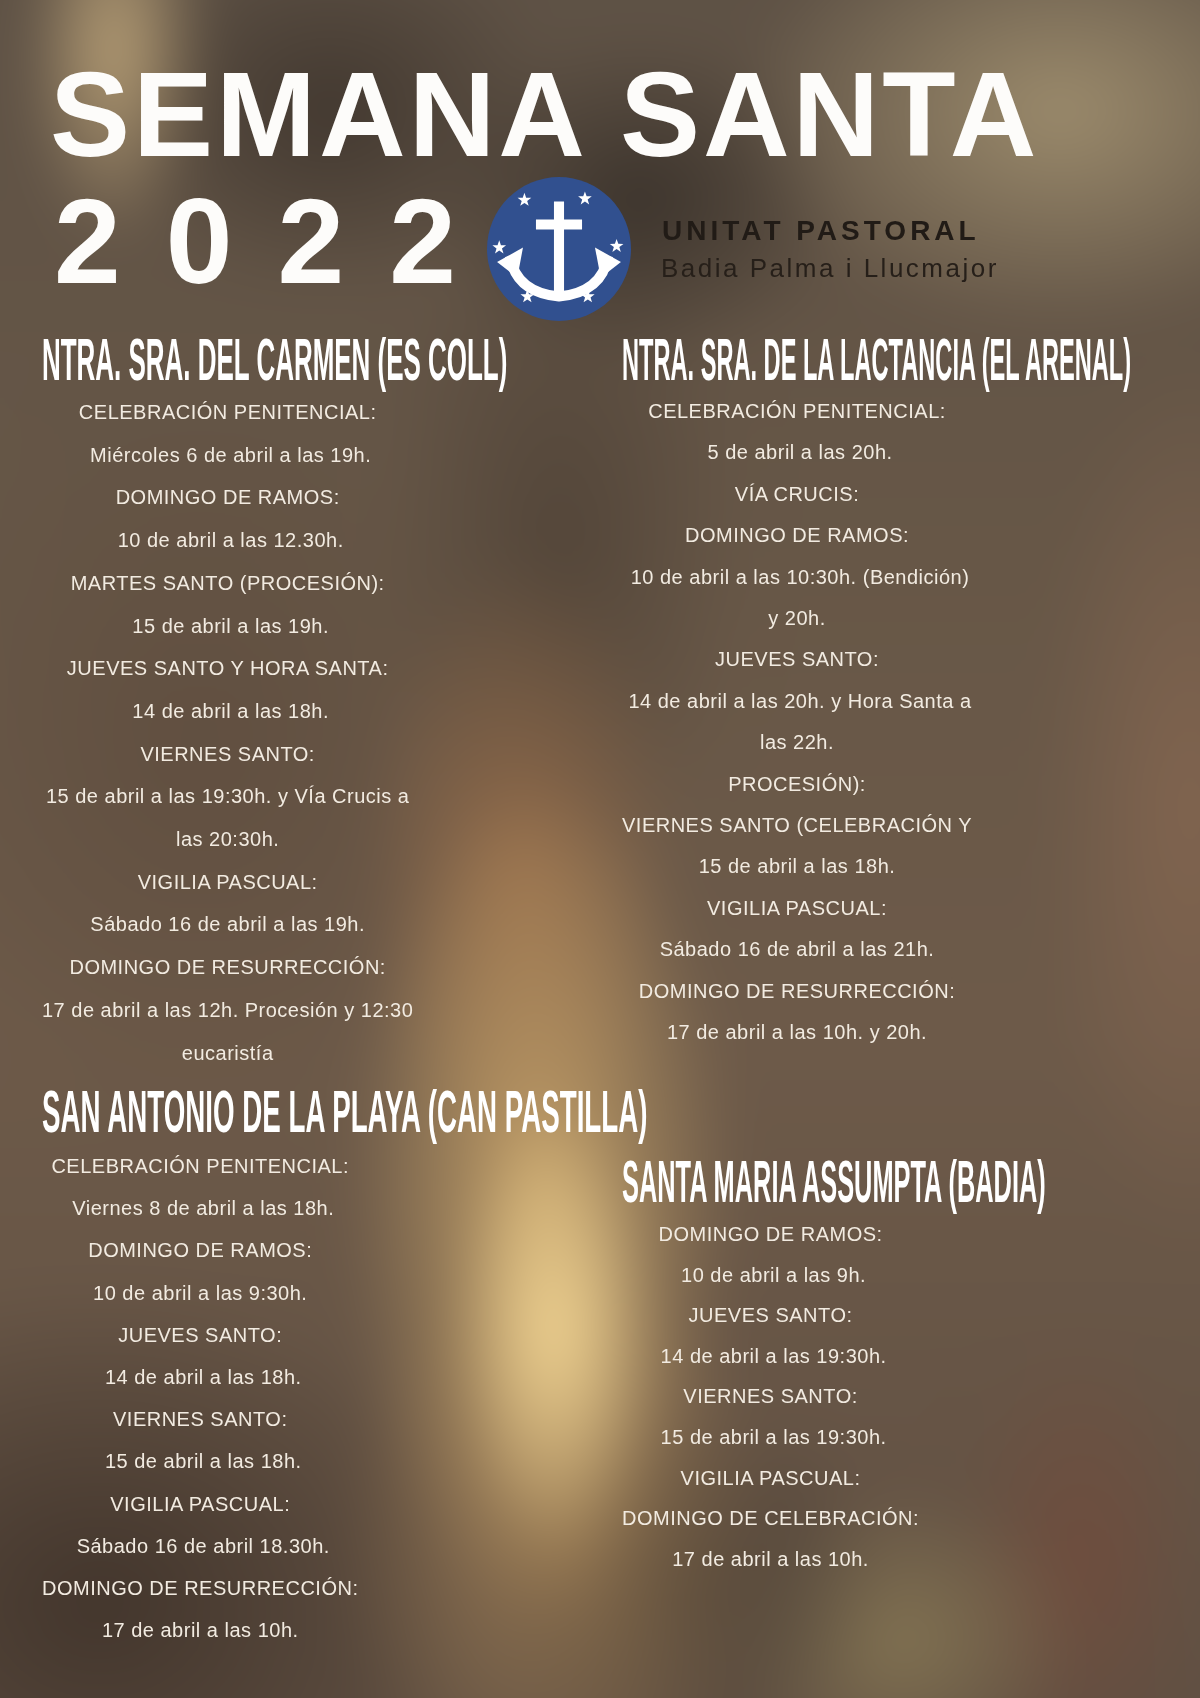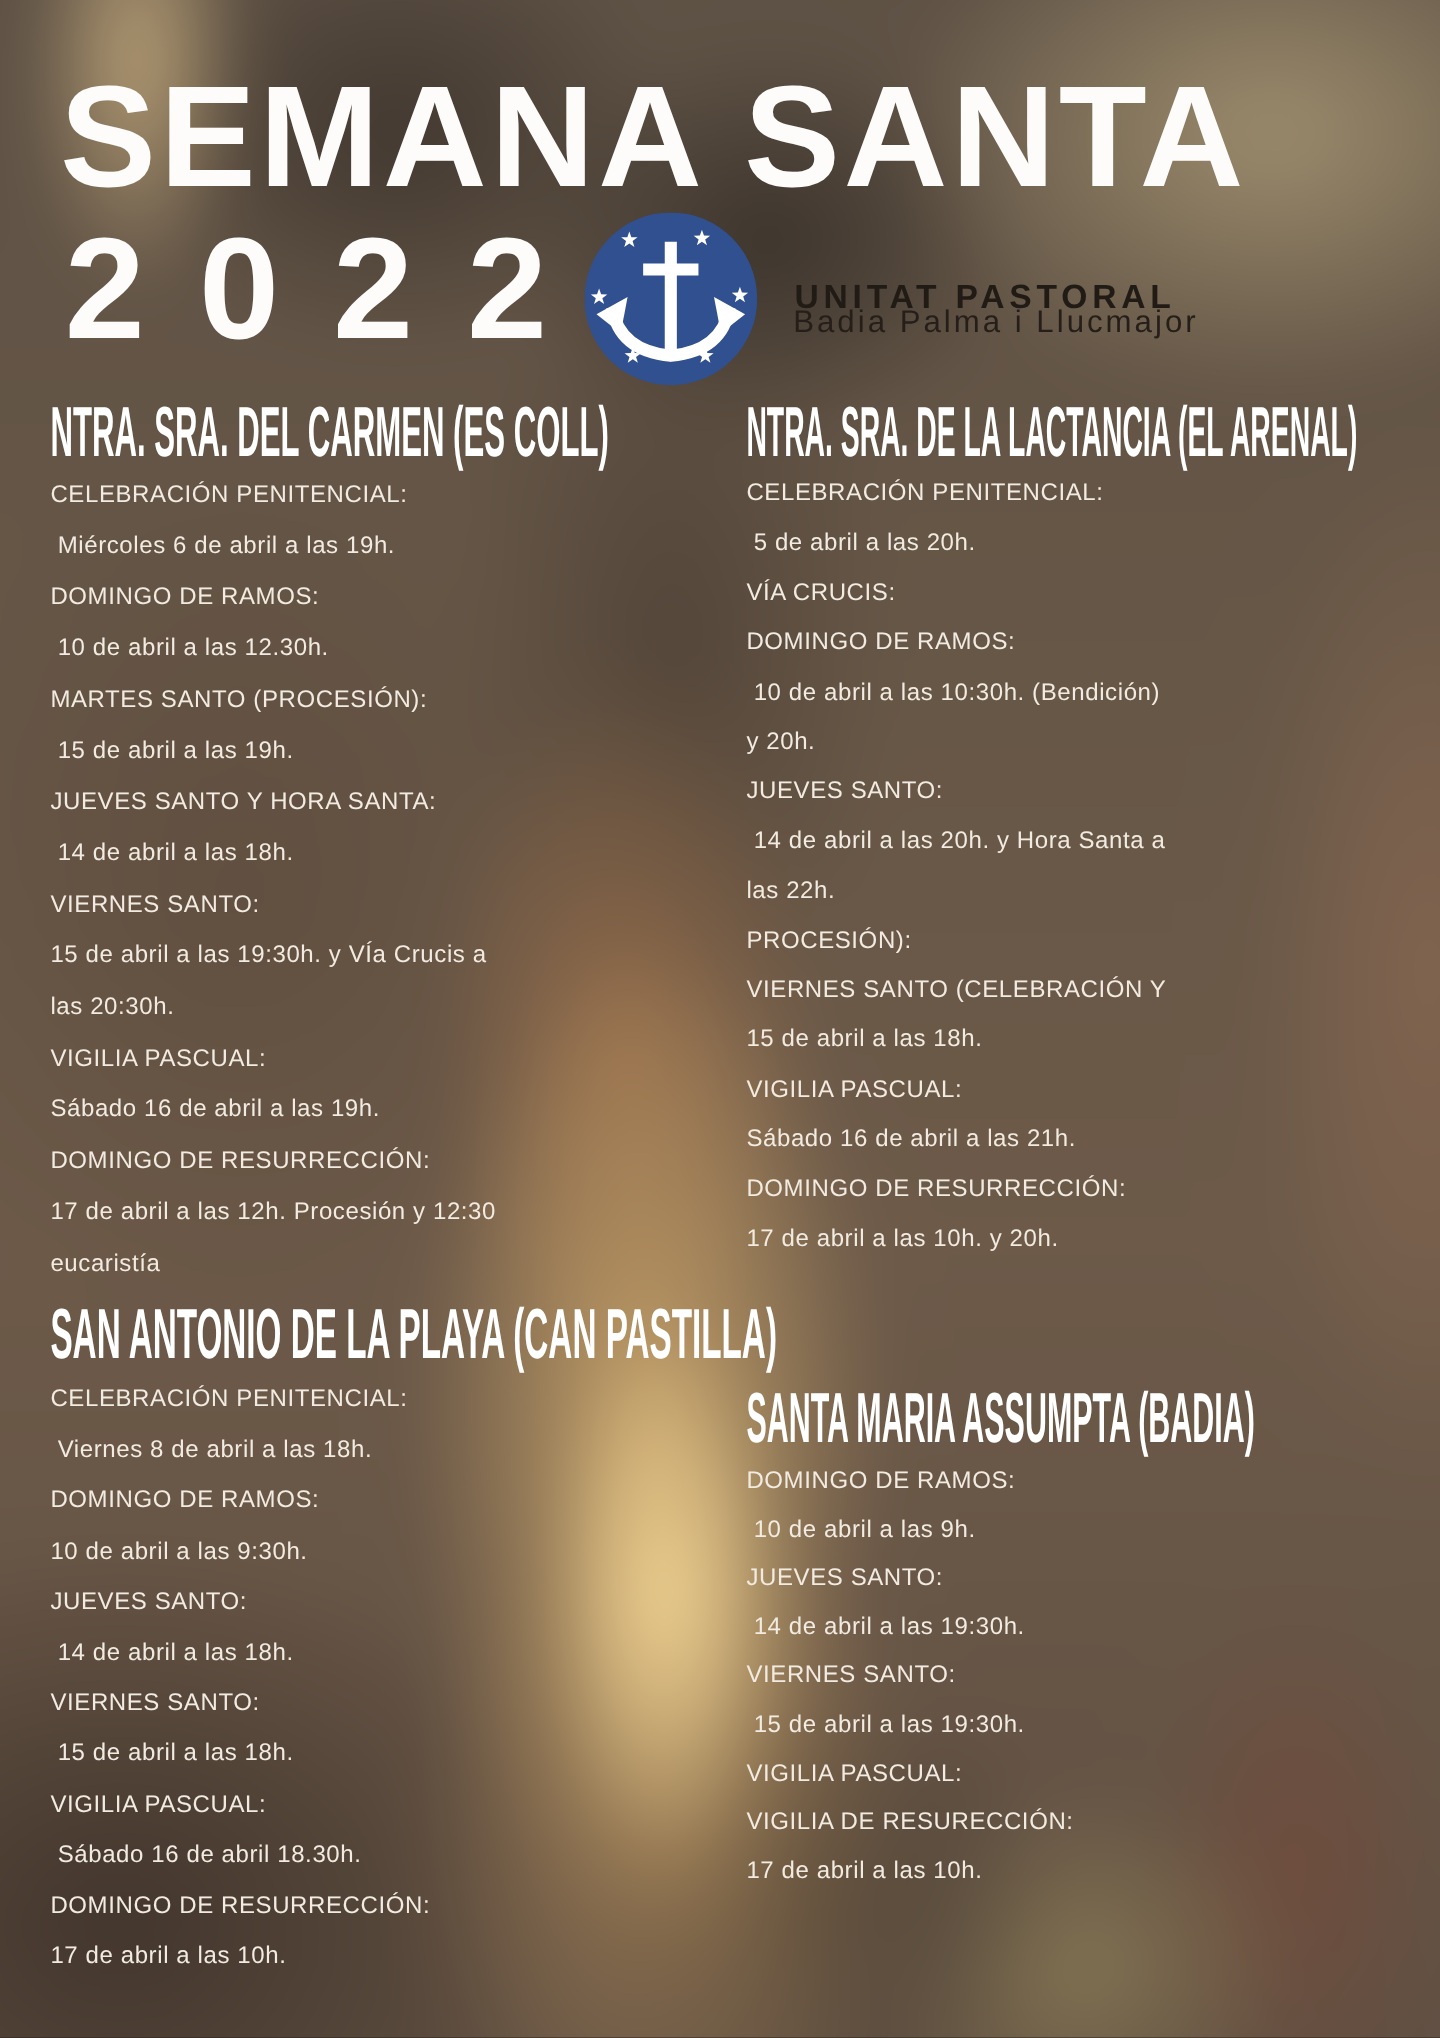--- a/index.html
+++ b/index.html
@@ -1,20 +1,21 @@
 <!DOCTYPE html>
 <html><head>
 <meta charset="utf-8">
 <style>
   html,body{margin:0;padding:0;background:#2b2520;}
   .poster{
     position:relative;
     width:1200px;height:1698px;
     overflow:hidden;
     font-family:"Liberation Sans",sans-serif;
+    text-align:center;
   }
   
   .bg{
     position:absolute;
     left:-80px;top:-80px;width:1360px;height:1858px;
     filter:blur(26px);
     background:
       radial-gradient(ellipse 150px 320px at 635px 1410px, rgba(246,217,150,.95), rgba(246,217,150,0) 70%),
       radial-gradient(ellipse 280px 600px at 620px 1280px, rgba(232,190,118,.70), rgba(232,190,118,0) 70%),
       radial-gradient(ellipse 230px 450px at 600px 950px, rgba(186,126,76,.50), rgba(186,126,76,0) 70%),
@@ -34,21 +35,21 @@
   }
   .title{
     position:absolute;
     font-size:120px;line-height:1;font-weight:700;
     color:#fdfcfa;white-space:pre;
   }
   .t1{left:50px;top:54px;letter-spacing:3px;}
   .t2{left:54px;top:181px;letter-spacing:45px;}
   .logo{position:absolute;left:487px;top:177px;width:144px;height:144px;}
   .org-name{
-    position:absolute;left:662px;top:232px;
+    position:absolute;left:662px;top:215px;
     font-size:28px;font-weight:700;letter-spacing:4px;
     color:#211b16;white-space:pre;
   }
   .org-sub{
     position:absolute;left:661px;top:253px;
     font-size:26px;font-weight:400;letter-spacing:2.5px;
     color:#261f19;white-space:pre;
   }
   .sec-h{
     position:absolute;margin:0;
@@ -159,16 +160,16 @@
 
   <h2 class="sec-h" style="left:622px;top:1153px"><span style="transform:scaleX(0.43)">SANTA MARIA ASSUMPTA (BADIA)</span></h2>
   <div class="lines" style="left:622px;top:1214px;line-height:40.6px">
       <div class="line">DOMINGO DE RAMOS:</div>
       <div class="line"> 10 de abril a las 9h.</div>
       <div class="line">JUEVES SANTO:</div>
       <div class="line"> 14 de abril a las 19:30h.</div>
       <div class="line">VIERNES SANTO:</div>
       <div class="line"> 15 de abril a las 19:30h.</div>
       <div class="line">VIGILIA PASCUAL:</div>
-      <div class="line">VIGILIA DE RESURECCIÓN:</div>
+      <div class="line">DOMINGO DE CELEBRACIÓN:</div>
       <div class="line">17 de abril a las 10h.</div>
     </div>
 </div>
 
 </body></html>

